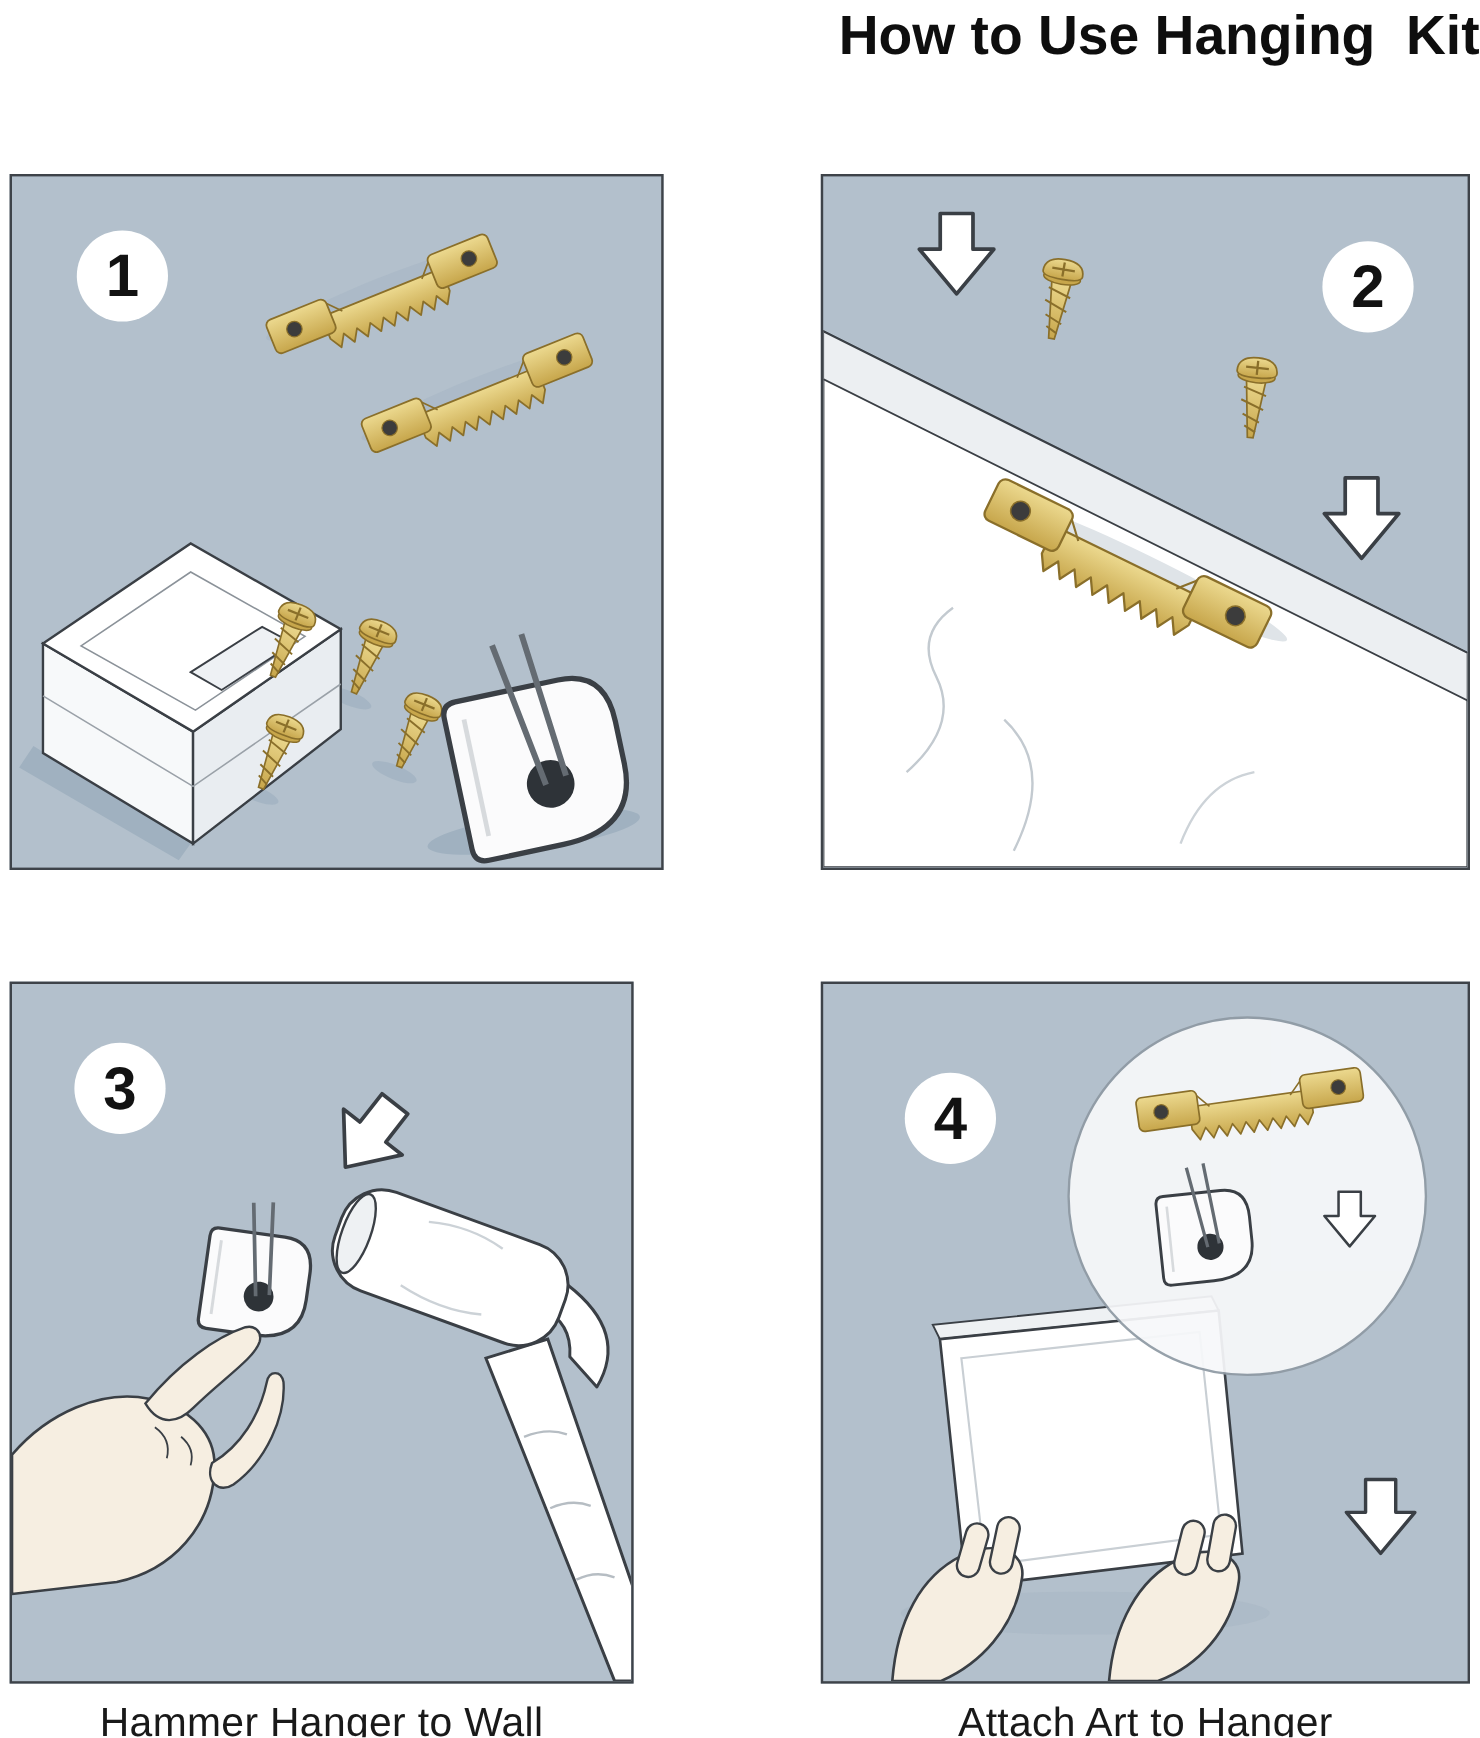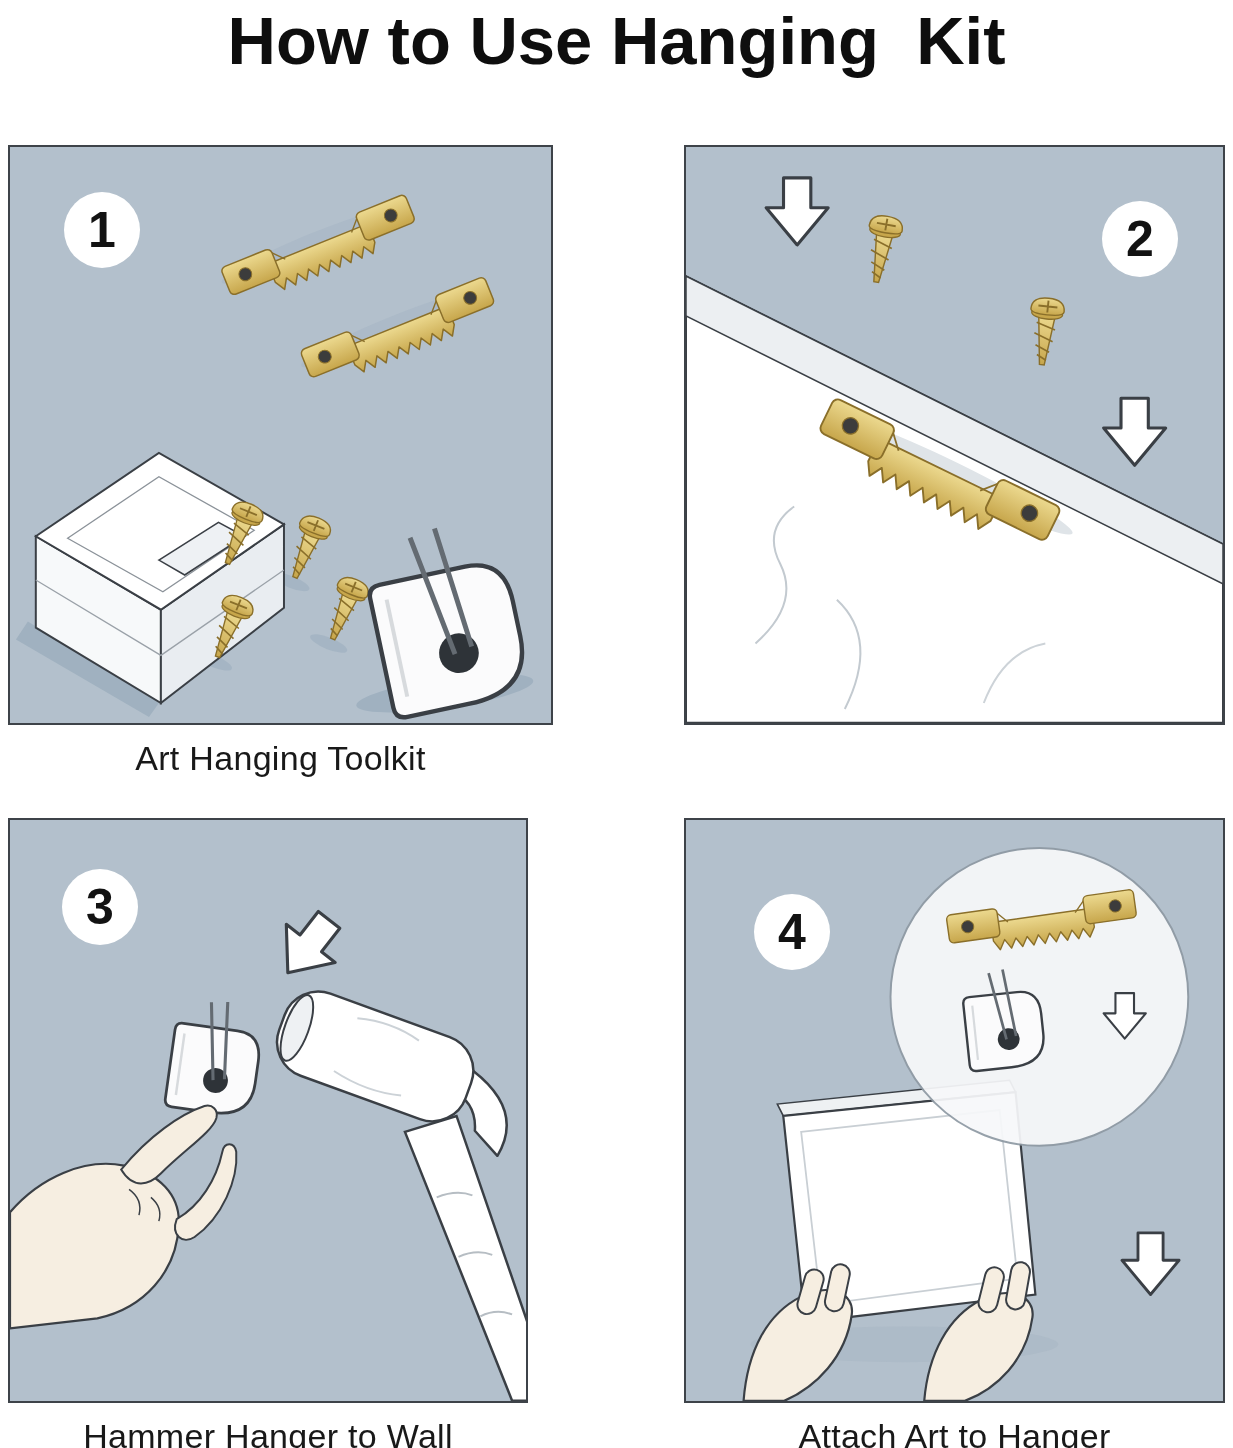--- a/index.html
+++ b/index.html
@@ -1,21 +1,21 @@
 <!DOCTYPE html>
 <html><head>
 <meta charset="utf-8">
 <style>
   html,body { margin:0; padding:0; background:#ffffff; }
   body { font-family:"Liberation Sans", sans-serif; }
   .page { position:relative; width:1233px; height:1448px; background:#ffffff; overflow:hidden; margin:0 auto; }
 
   .title {
     position:absolute; top:2px; left:0; width:100%;
-    text-align:center; font-size:67px; font-weight:700;
+    text-align:right; font-size:46px; font-weight:700;
     color:#0e0e0e; letter-spacing:0px; white-space:pre;
   }
 
   .figure { position:absolute; }
   .panel {
     position:relative; background:#b3c0cc;
     border:2px solid #3e4349; box-sizing:border-box; overflow:hidden;
   }
   .panel svg { display:block; width:100%; height:100%; }
 
@@ -112,21 +112,20 @@
 
         <use href="#screw" transform="translate(224,352) rotate(22) scale(1.15)"></use>
         <use href="#screw" transform="translate(292,366) rotate(22) scale(1.15)"></use>
         <use href="#screw" transform="translate(214,446) rotate(22) scale(1.15)"></use>
         <use href="#screw" transform="translate(330,428) rotate(22) scale(1.15)"></use>
 
         <use href="#hook" transform="translate(445,495) rotate(-12) scale(2)"></use>
       </svg>
       <div class="badge" style="left:54px; top:45px;">1</div>
     </div>
-    <div class="caption">Art Hanging Toolkit</div>
   </div>
 
   <div class="figure f2">
     <div class="panel">
       <svg viewBox="0 0 541 580">
 
         <g>
           <polygon points="0,130 541,400 541,580 0,580" fill="#ffffff" stroke="#3a3f45" stroke-width="2"></polygon>
           <polygon points="0,130 541,400 541,440 0,170" fill="#eceff2" stroke="#3a3f45" stroke-width="1.5"></polygon>
           <path d="M70,500 q45,-40 25,-80 q-18,-35 14,-58" stroke="#c3cad0" stroke-width="2" fill="none"></path>

